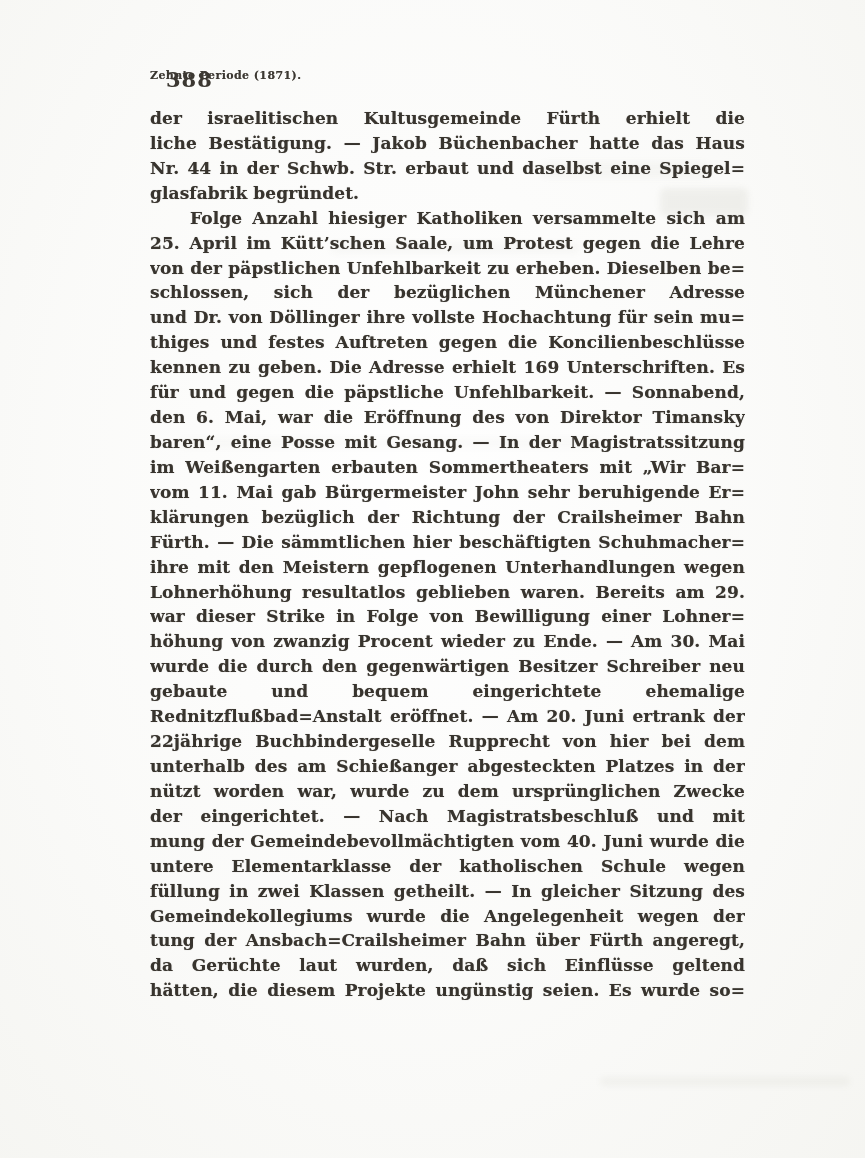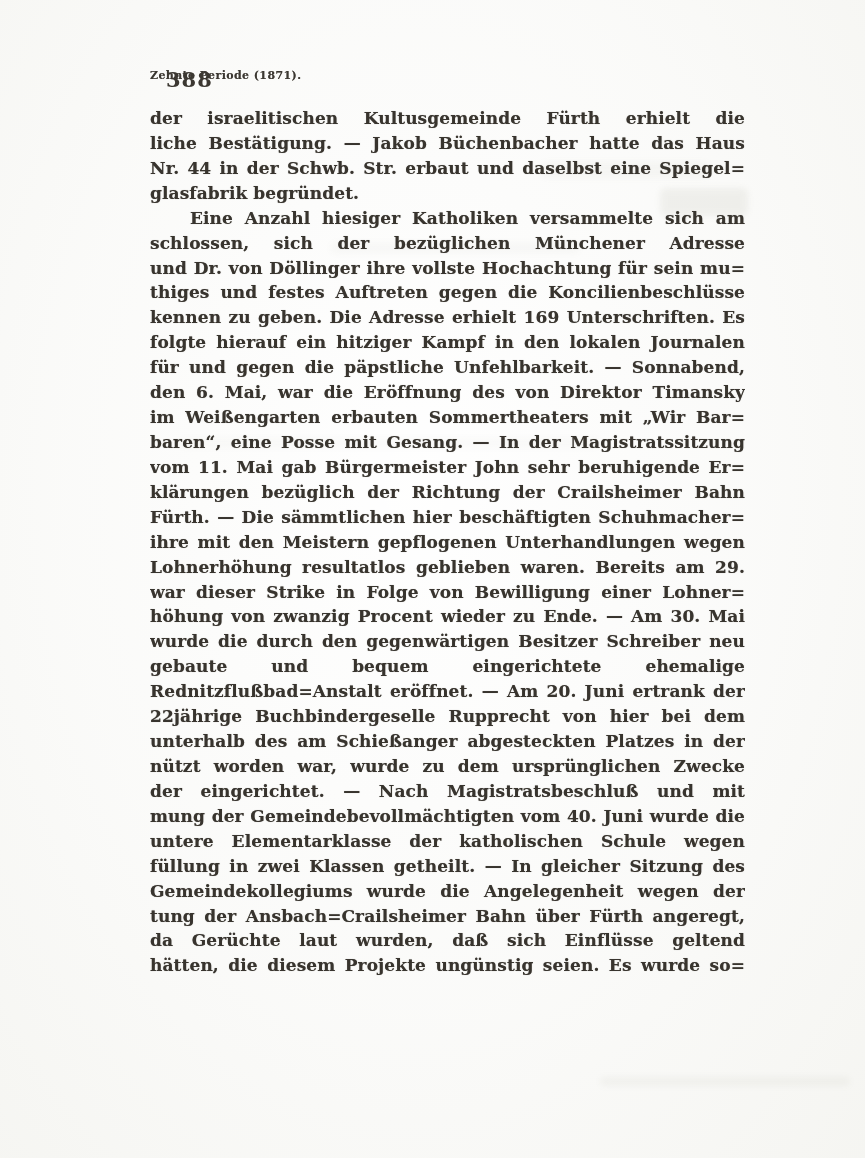--- a/index.html
+++ b/index.html
@@ -96,30 +96,31 @@
   <div class="page-head">
     <span class="page-number">388</span>
     <span class="running-header">Zehnte Periode (1871).</span>
   </div>
 
   <div class="text-block">
     <div class="tl">der israelitischen Kultusgemeinde Fürth erhielt die landesherr=</div>
     <div class="tl">liche Bestätigung. — Jakob Büchenbacher hatte das Haus</div>
     <div class="tl">Nr. 44 in der Schwb. Str. erbaut und daselbst eine Spiegel=</div>
     <div class="tl para-end">glasfabrik begründet.</div>
-    <div class="tl indent">Eine Anzahl hiesiger Katholiken versammelte sich am</div>
+    <div class="tl indent">Folge Anzahl hiesiger Katholiken versammelte sich am</div>
+    <div class="tl">25. April im Kütt’schen Saale, um Protest gegen die Lehre</div>
+    <div class="tl">von der päpstlichen Unfehlbarkeit zu erheben. Dieselben be=</div>
     <div class="tl">schlossen, sich der bezüglichen Münchener Adresse anzuschließen</div>
     <div class="tl">und Dr. von Döllinger ihre vollste Hochachtung für sein mu=</div>
     <div class="tl">thiges und festes Auftreten gegen die Koncilienbeschlüsse er=</div>
     <div class="tl">kennen zu geben. Die Adresse erhielt 169 Unterschriften. Es</div>
-    <div class="tl">folgte hierauf ein hitziger Kampf in den lokalen Journalen</div>
     <div class="tl">für und gegen die päpstliche Unfehlbarkeit. — Sonnabend,</div>
     <div class="tl">den 6. Mai, war die Eröffnung des von Direktor Timansky</div>
+    <div class="tl">baren“, eine Posse mit Gesang. — In der Magistratssitzung</div>
     <div class="tl">im Weißengarten erbauten Sommertheaters mit „Wir Bar=</div>
-    <div class="tl">baren“, eine Posse mit Gesang. — In der Magistratssitzung</div>
     <div class="tl">vom 11. Mai gab Bürgermeister John sehr beruhigende Er=</div>
     <div class="tl">klärungen bezüglich der Richtung der Crailsheimer Bahn über</div>
     <div class="tl">Fürth. — Die sämmtlichen hier beschäftigten Schuhmacher=</div>
     <div class="tl">ihre mit den Meistern gepflogenen Unterhandlungen wegen</div>
     <div class="tl">Lohnerhöhung resultatlos geblieben waren. Bereits am 29. Mai</div>
     <div class="tl">war dieser Strike in Folge von Bewilligung einer Lohner=</div>
     <div class="tl">höhung von zwanzig Procent wieder zu Ende. — Am 30. Mai</div>
     <div class="tl">wurde die durch den gegenwärtigen Besitzer Schreiber neu auf=</div>
     <div class="tl">gebaute und bequem eingerichtete ehemalige Rietheimer’sche</div>
     <div class="tl">Rednitzflußbad=Anstalt eröffnet. — Am 20. Juni ertrank der</div>

